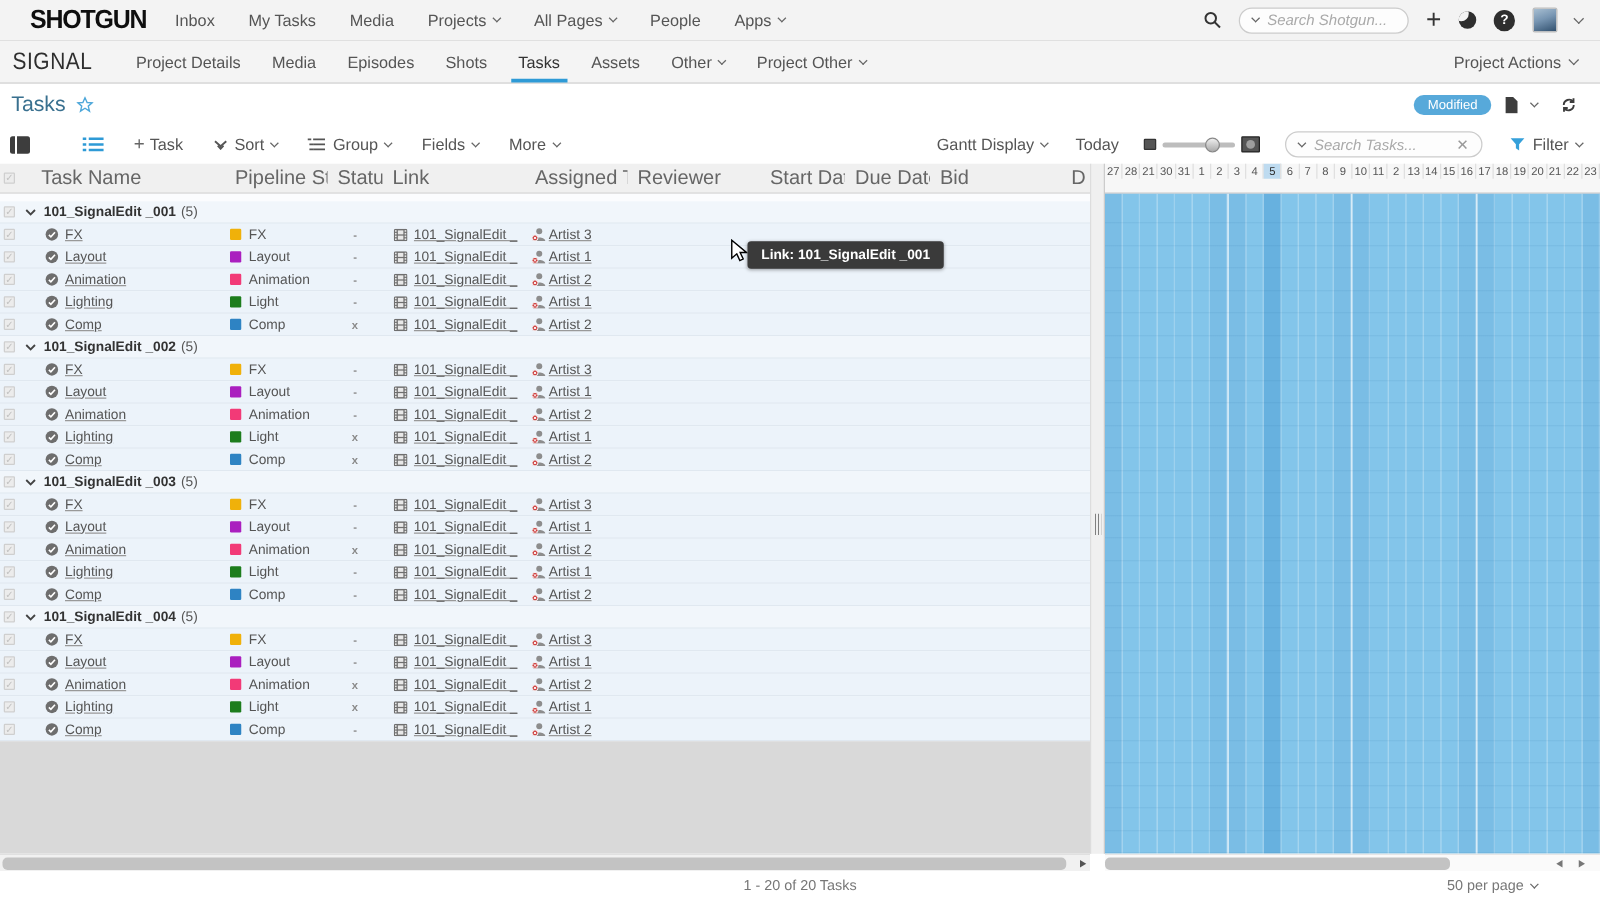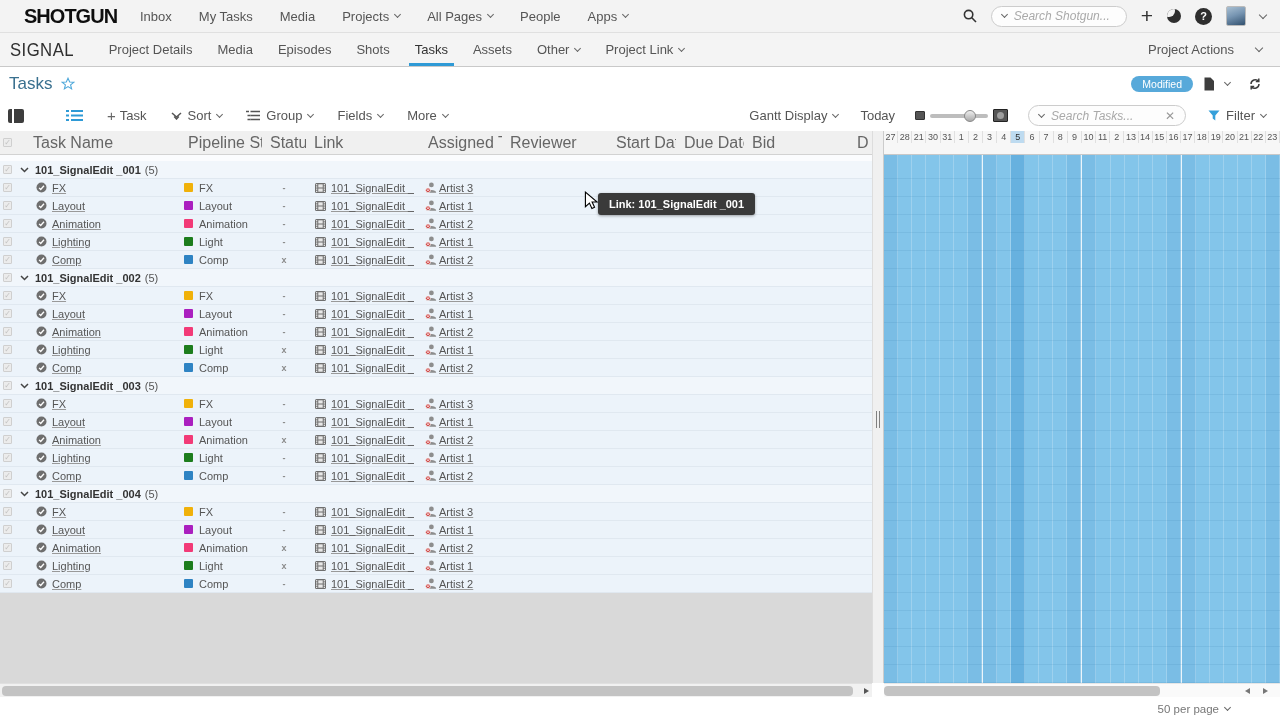--- a/index.html
+++ b/index.html
@@ -25,21 +25,21 @@
   .help{width:17px;height:17px;border-radius:50%;background:#2e2e2e;color:#fff;font-size:11px;font-weight:bold;display:flex;align-items:center;justify-content:center;cursor:pointer}
   .avatar{width:20px;height:20px;border-radius:2px;border:1px solid #bbb;background:linear-gradient(160deg,#a8bfd2 0%,#7795b2 45%,#31506e 100%);cursor:pointer}
 
   
   .projbar{position:absolute;left:0;top:33px;width:1280px;height:34px;background:#f4f4f4;border-bottom:1px solid #c9c9c9;display:flex;align-items:center}
   .proj-name{font-size:19px;color:#2e2e2e;margin-left:10px;letter-spacing:.5px;transform:scaleX(.88);transform-origin:left center;white-space:nowrap;cursor:pointer}
   .projbar .nav-items{margin-left:26px;gap:25px}
   .pnav-item{position:relative}
   .pnav-item.active{color:#333}
   .pnav-item.active::after{content:"";position:absolute;left:-6px;right:-6px;bottom:-9px;height:3px;background:#2e9ad6}
-  .proj-actions{margin-left:auto;margin-right:18px;display:flex;align-items:center;gap:22px;font-size:13px;color:#555;cursor:pointer}
+  .proj-actions{margin-left:auto;margin-right:18px;display:flex;align-items:center;gap:7px;font-size:13px;color:#555;cursor:pointer}
 
   
   .titlebar{position:absolute;left:0;top:67px;width:1280px;height:33px;background:#fff;display:flex;align-items:center}
   .page-title{font-size:17px;color:#39708f;margin-left:9px}
   .star{margin-left:9px;display:flex;cursor:pointer}
   .title-right{margin-left:auto;display:flex;align-items:center;gap:10px;margin-right:18px}
   .badge{background:#57a9da;color:#fff;font-size:10.5px;padding:2px 11px;border-radius:9px}
   .icon-flex{display:flex;align-items:center;cursor:pointer}
 
   
@@ -198,21 +198,21 @@
           <span>Tasks</span>
         </span>
         <span class="nav-item pnav-item">
           <span>Assets</span>
         </span>
         <span class="nav-item pnav-item">
           <span>Other</span>
           <span class="chev sm"></span>
         </span>
         <span class="nav-item pnav-item">
-          <span>Project Link</span>
+          <span>Project Other</span>
           <span class="chev sm"></span>
         </span>
       </div>
     <div class="proj-actions">
       <span>Project Actions</span>
       <span class="chev"></span>
     </div>
   </div>
 
   <div class="titlebar">
@@ -1512,20 +1512,21 @@
     <div class="hthumb"></div>
     <div class="harrow-r"></div>
   </div>
   <div class="hscroll-right">
     <div class="hthumb2"></div>
     <div class="harrow-l2"></div>
     <div class="harrow-r2"></div>
   </div>
 
   <div class="footer">
+    <span class="pag">1 - 20 of 20 Tasks</span>
     <span class="perpage">
       <span>50 per page</span>
       <span class="chev sm"></span>
     </span>
   </div>
 
   <div class="tooltip">
     <span>Link: 101_SignalEdit _001</span>
   </div>
   <span class="cursor">

